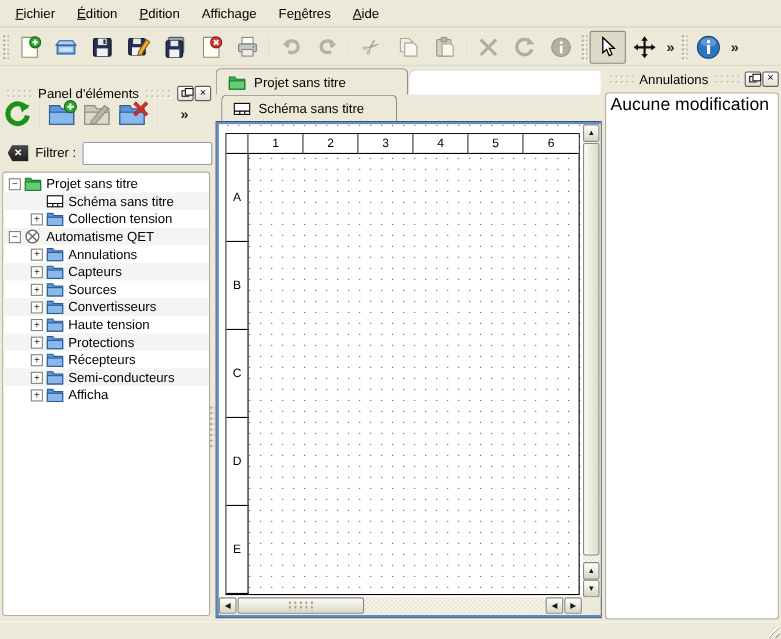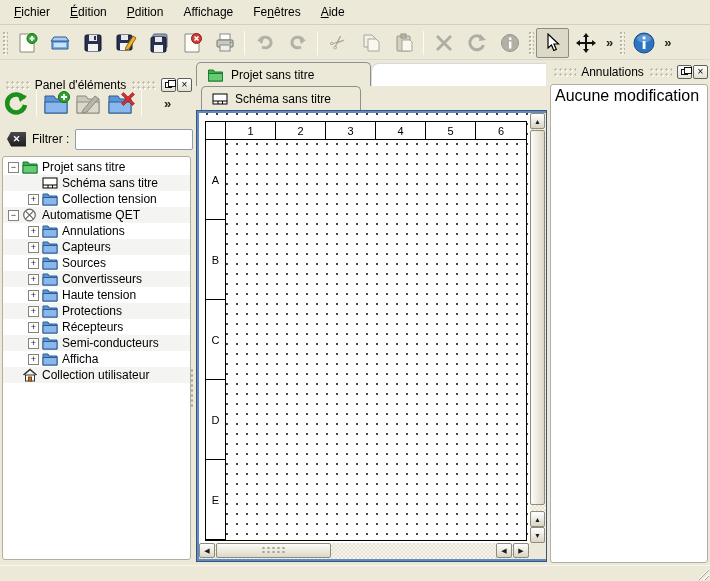--- a/index.html
+++ b/index.html
@@ -523,31 +523,20 @@
     </div>
     <div class="trow lvl1">
       <span class="exp">+</span>
       <span class="ticon">
           <svg width="16" height="14" viewBox="0 0 16 14">
             <path d="M1 2 h5 l1 2 h8 v9 H1 Z" fill="#5d96d8" stroke="#2c5c94"></path>
             <rect x="1" y="5.5" width="14" height="7.5" fill="#8ab8ec" stroke="#2c5c94"></rect>
           </svg>
         </span>
       <span class="tlabel">Afficha</span>
-    </div>
-    <div class="trow alt lvl0">
-      <span class="exp-sp"></span>
-      <span class="ticon">
-          <svg width="16" height="14" viewBox="0 0 16 14">
-            <path d="M1.5 7 L8 1.5 L14.5 7" stroke="#333" fill="none" stroke-width="1.6"></path>
-            <rect x="3.5" y="7" width="9" height="6" fill="#fdfdfd" stroke="#333"></rect>
-            <rect x="6.5" y="9" width="3" height="4" fill="#c87820" stroke="#7a4510"></rect>
-          </svg>
-        </span>
-      <span class="tlabel">Collection utilisateur</span>
     </div>
   </div>
 
   <div id="splitter"></div>
 
   <div id="project-tab-row">
     <div class="tab" id="project-tab">
       <span>
           <svg width="17" height="14" viewBox="0 0 16 14">
             <path d="M1 2 h5 l1 2 h8 v9 H1 Z" fill="#3fae4f" stroke="#1e7a2e"></path>

